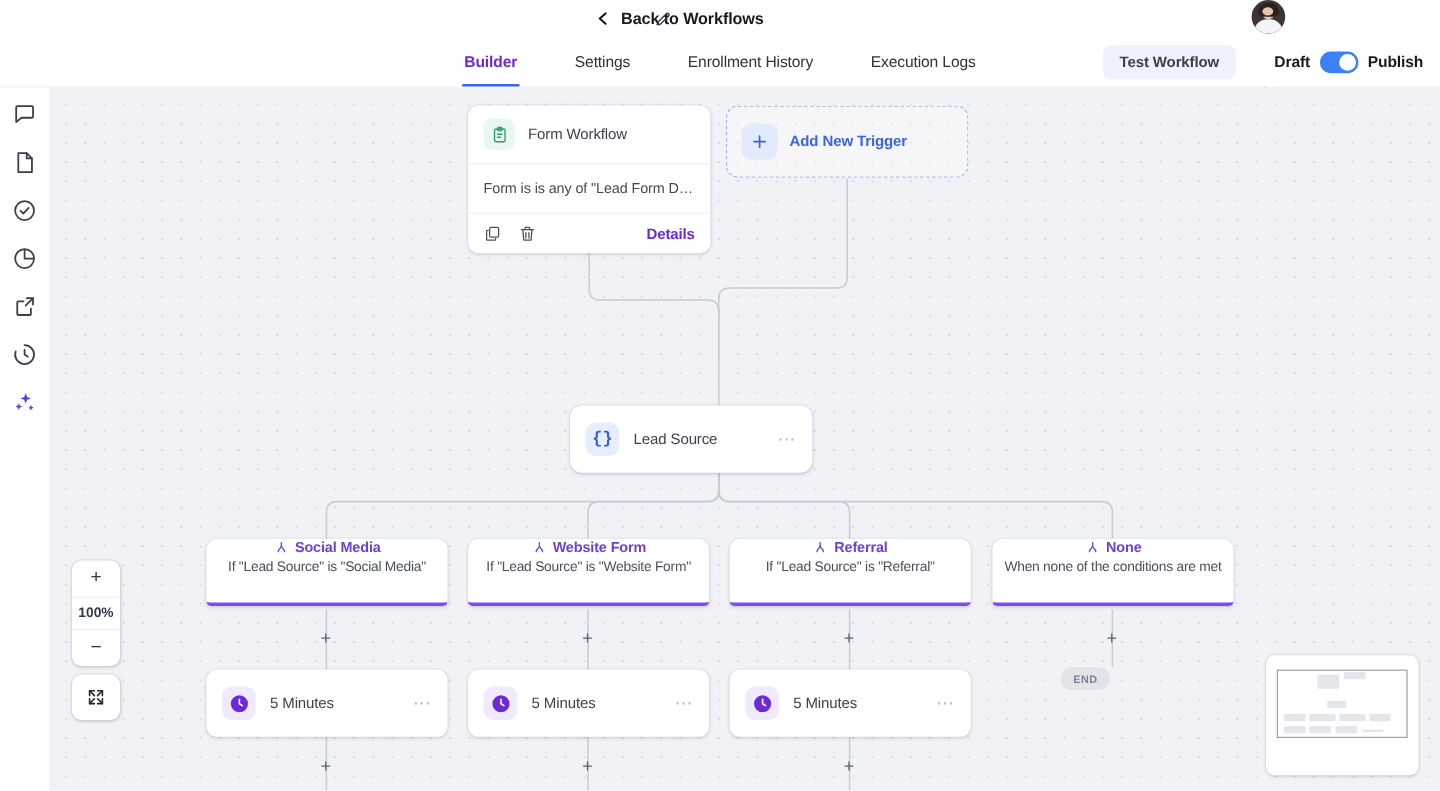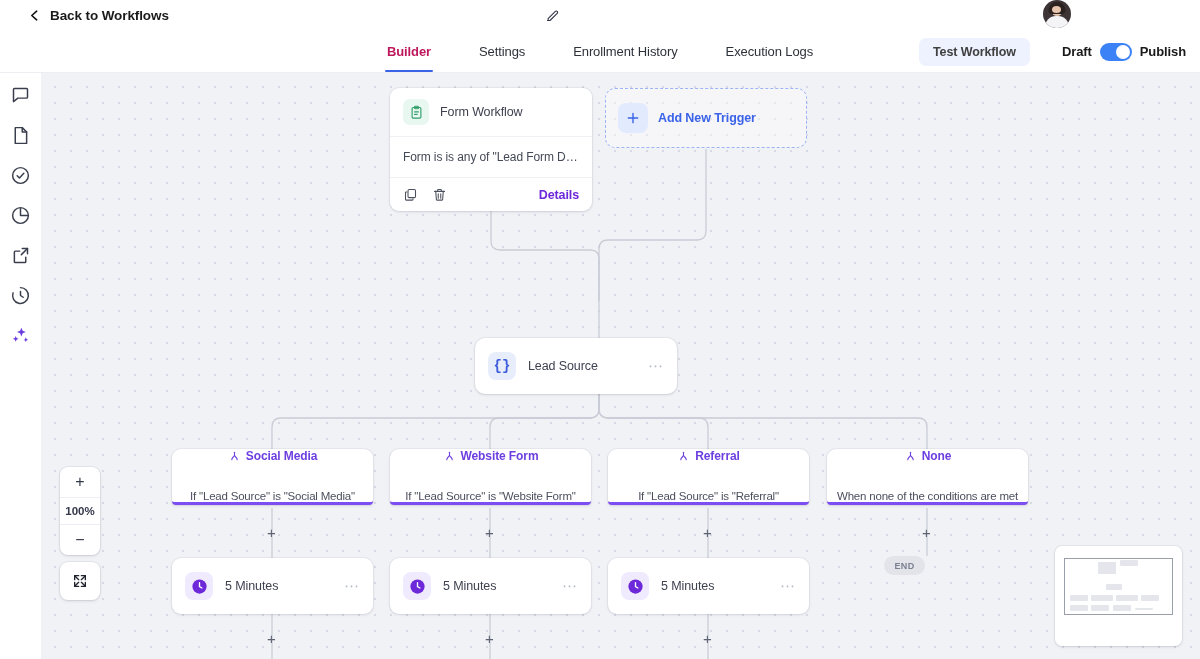--- a/index.html
+++ b/index.html
@@ -7,21 +7,21 @@
     width: 1200px; height: 659px;
     font-family: "Liberation Sans", sans-serif;
     background: #ffffff;
     overflow: hidden;
   }
   .app { position: relative; width: 1200px; height: 659px; }
 
   
   .topbar {
     position: absolute; top: 0; left: 0; width: 1104px; height: 31px;
-    display: flex; align-items: center; background: #fff;
+    display: flex; align-items: center; background: #fff; justify-content: center;
   }
   .back-link {
     display: flex; align-items: center; gap: 9px;
     margin-left: 28px; cursor: pointer;
   }
   .back-chevron { width: 13px; height: 13px; display: block; }
   .back-label { font-size: 13.5px; font-weight: bold; color: #1a1a1a; letter-spacing: -0.1px; }
 
   .wf-title-wrap {
     position: absolute; left: 0; right: 0; top: 0; height: 31px;
@@ -71,21 +71,21 @@
     border-bottom: 1px solid #eceef2; background: #fff;
   }
   .tabs {
     position: absolute; left: 0; right: 0; top: 0; height: 41px;
     display: flex; align-items: center; justify-content: center; gap: 48px;
   }
   .tab {
     font-size: 13px; color: #2d3139; cursor: pointer; position: relative;
     height: 41px; display: flex; align-items: center; letter-spacing: -0.1px;
   }
-  .tab.active { color: #be185d; font-weight: bold; }
+  .tab.active { color: #6d28d9; font-weight: bold; }
   .tab.active:after {
     content: ""; position: absolute; left: -2px; right: -2px; bottom: 0;
     height: 2px; background: #3b63e8; border-radius: 2px;
   }
   .tab-right {
     position: absolute; right: 14px; top: 0; height: 41px;
     display: flex; align-items: center; gap: 14px;
   }
   .test-wf {
     background: #eef2fe; color: #404040; font-size: 12.5px; font-weight: bold;
@@ -175,21 +175,21 @@
   .ls-label { font-size: 12.5px; color: #3e4250; letter-spacing: -0.1px; }
   .dots { margin-left: auto; color: #b3b8c6; font-size: 15px; letter-spacing: 1px; cursor: pointer; }
 
   
   .branch {
     top: 376px; width: 201px; height: 56px;
     background: #fff; border-radius: 9px 9px 4px 4px;
     box-shadow: 0 1px 3px rgba(23,30,60,.11), 0 0 0 1px rgba(23,30,60,.04);
     border-bottom: 3px solid #7c4df0;
     display: flex; flex-direction: column; align-items: center;
-    justify-content: space-between; gap: 4px; cursor: pointer;
+    justify-content: flex-start; gap: 4px; cursor: pointer;
   }
   .br-title-row { display: flex; align-items: center; gap: 5px; }
   .br-title { font-size: 12px; font-weight: bold; color: #6d3fe0; letter-spacing: -0.1px; }
   .br-sub { font-size: 11.5px; color: #4c505d; letter-spacing: -0.2px; }
 
   
   .wait {
     top: 485px; width: 201px; height: 56px;
     background: #fff; border-radius: 9px;
     box-shadow: 0 1px 3px rgba(23,30,60,.11), 0 0 0 1px rgba(23,30,60,.04);

